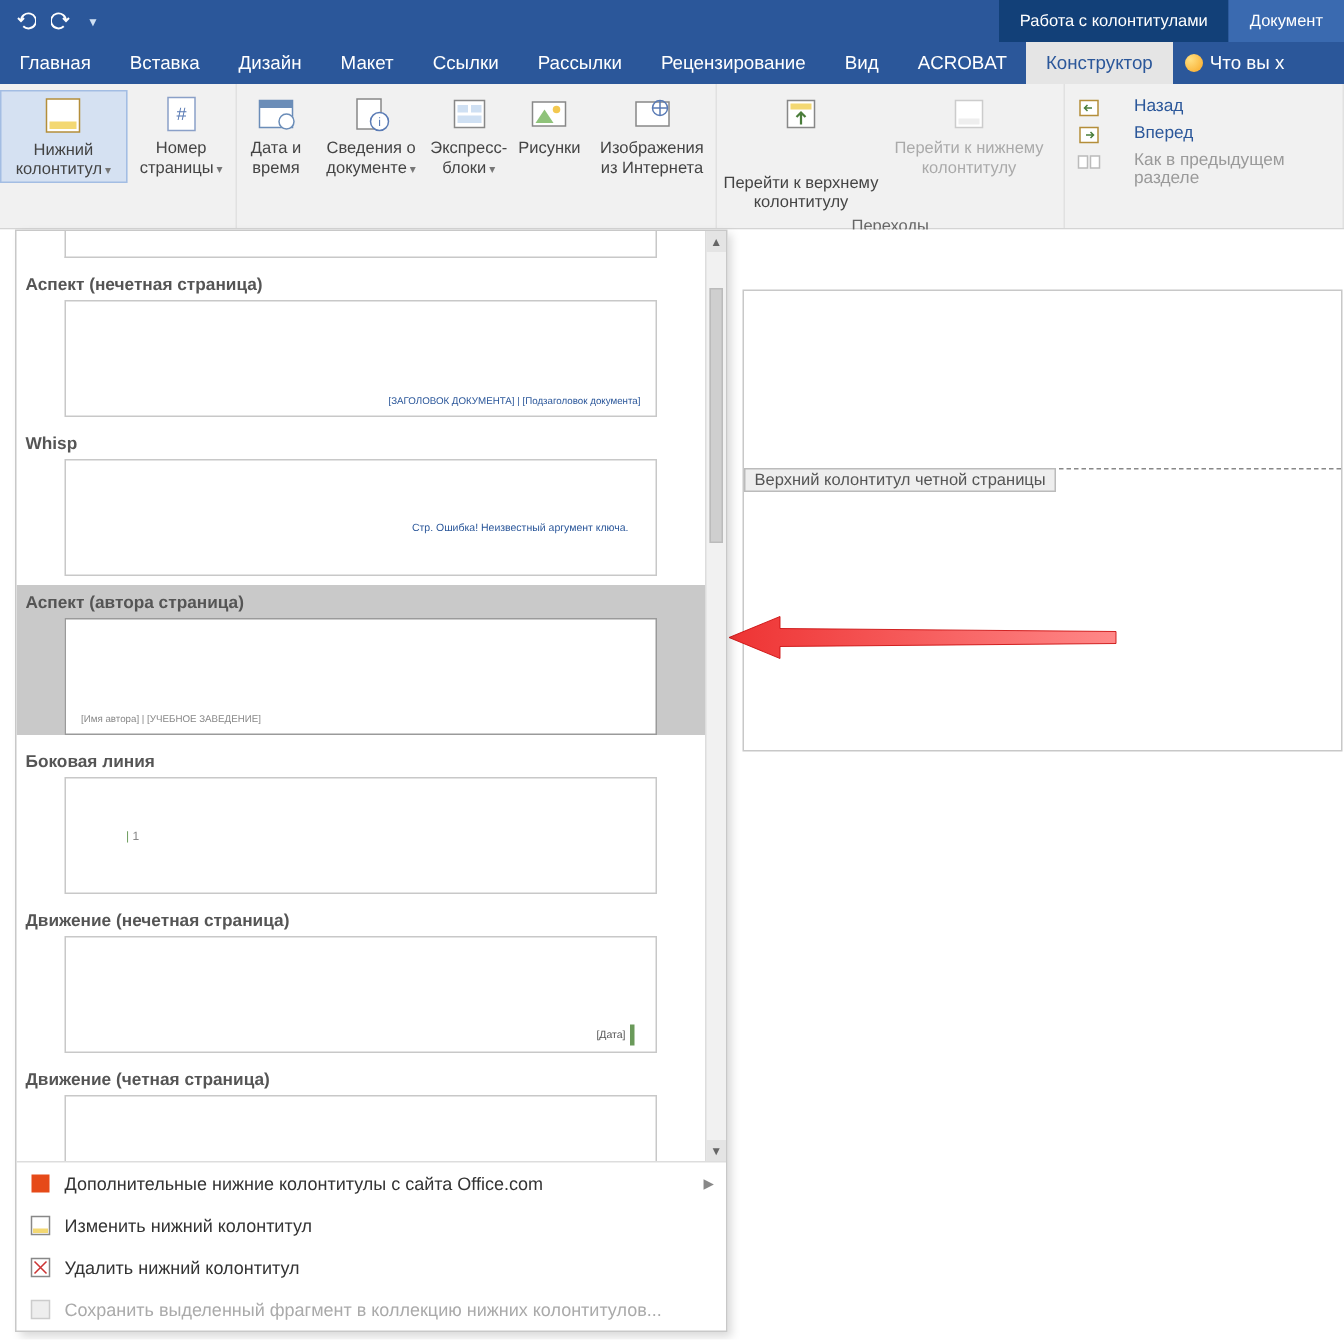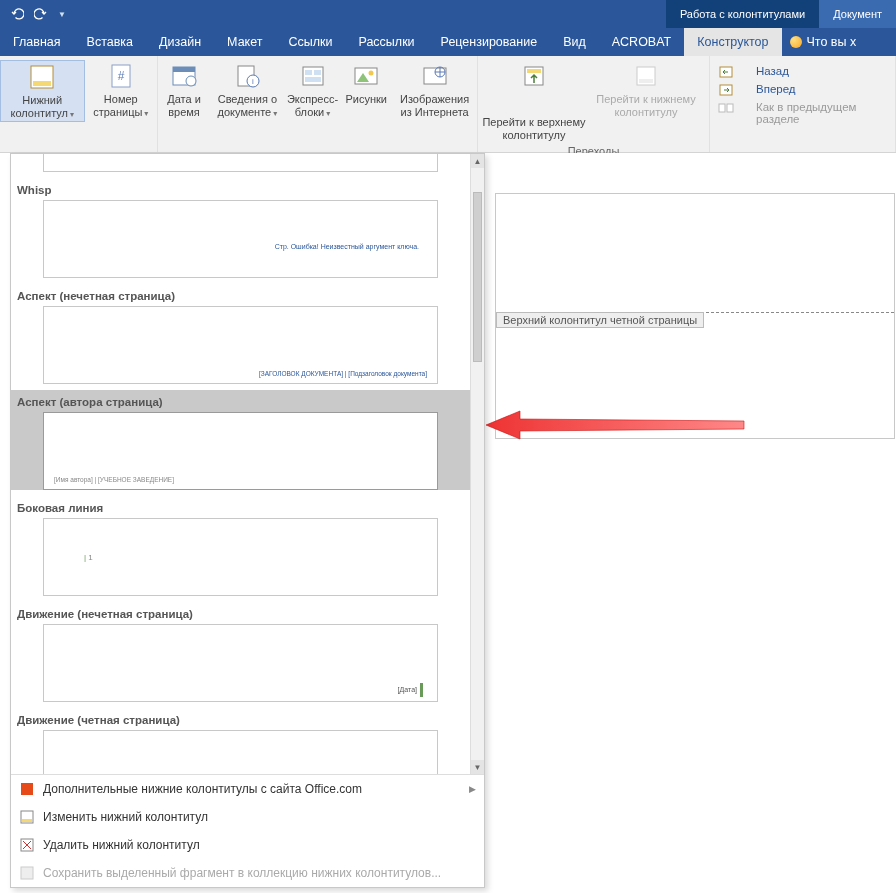--- a/index.html
+++ b/index.html
@@ -27,21 +27,21 @@
 .big-btn .bi { width:32px; height:28px; display:flex; align-items:center; justify-content:center; }
 .big-btn .lbl { line-height:1.15; }
 .drop-caret { font-size:8px; color:#777; margin-left:2px; }
 
 .small-list { display:flex; flex-direction:column; gap:2px; padding:4px 6px; font-size:11.5px; color:#2b579a; }
 .small-list .row { display:flex; gap:22px; cursor:pointer; padding:1px 2px;}
 .small-list .row.disabled { color:#9a9a9a; }
 .small-list .ri { width:16px; height:14px; }
 
 .workspace { position:absolute; top:153px; left:0; right:0; bottom:0; background:#fff; }
-.page-surface { position:absolute; left:495px; top:40px; width:400px; height:246px; background:#fff; border:1px solid #c8c8c8; }
+.page-surface { position:absolute; left:495px; top:40px; width:400px; height:308px; background:#fff; border:1px solid #c8c8c8; }
 .header-dash { position:absolute; left:0; right:0; top:118px; border-top:1px dashed #888; }
 .header-tag { position:absolute; left:0; top:118px; transform:translateY(0); background:#eee; border:1px solid #bbb; padding:1px 6px; font-size:11px; color:#555; }
 
 .gallery { position:absolute; left:10px; top:0; width:475px; bottom:5px; background:#fff; border:1px solid #c8c8c8; box-shadow:3px 3px 6px rgba(0,0,0,.15); display:flex; flex-direction:column; }
 .gallery-scroll { flex:1; overflow:hidden; position:relative; }
 .gallery-inner { position:absolute; left:0; right:14px; top:0; }
 .scrollbar { position:absolute; right:0; top:0; bottom:0; width:14px; background:#f1f1f1; border-left:1px solid #ddd; }
 .scrollbar .arrow { height:14px; background:#e4e4e4; font-size:8px; display:flex; align-items:center; justify-content:center; color:#666;}
 .scrollbar .thumb { position:absolute; left:2px; right:2px; top:38px; height:170px; background:#cfcfcf; border:1px solid #bbb; }
 
@@ -262,29 +262,29 @@
     <polygon points="0,20 34,6 34,14 258,16 258,24 34,26 34,34" fill="url(#rg)" stroke="#c11" stroke-width="0.6"></polygon>
   </svg>
 
   <div class="gallery">
     <div class="gallery-scroll">
       <div class="gallery-inner" id="gallery-inner">
           <div class="g-item">
             <div class="g-preview" style="height:18px;margin-top:0;border-top:none;"></div>
           </div>
           <div class="g-item">
+            <div class="g-title">Аспект (нечетная страница)</div>
+            <div class="g-preview">
+              <div style="position:absolute;right:10px;bottom:6px;color:#2b579a;font-size:6.5px;">[ЗАГОЛОВОК ДОКУМЕНТА] | [Подзаголовок документа]</div>
+            </div>
+          </div>
+          <div class="g-item">
             <div class="g-title">Whisp</div>
             <div class="g-preview">
               <div style="position:absolute;right:18px;top:42px;color:#2b579a;font-size:7px;">Стр. Ошибка! Неизвестный аргумент ключа.</div>
-            </div>
-          </div>
-          <div class="g-item">
-            <div class="g-title">Аспект (нечетная страница)</div>
-            <div class="g-preview">
-              <div style="position:absolute;right:10px;bottom:6px;color:#2b579a;font-size:6.5px;">[ЗАГОЛОВОК ДОКУМЕНТА] | [Подзаголовок документа]</div>
             </div>
           </div>
           <div class="g-item selected">
             <div class="g-title">Аспект (автора страница)</div>
             <div class="g-preview">
               <div style="position:absolute;left:10px;bottom:6px;color:#888;font-size:6.5px;">[Имя автора] | [УЧЕБНОЕ ЗАВЕДЕНИЕ]</div>
             </div>
           </div>
           <div class="g-item">
             <div class="g-title">Боковая линия</div>

